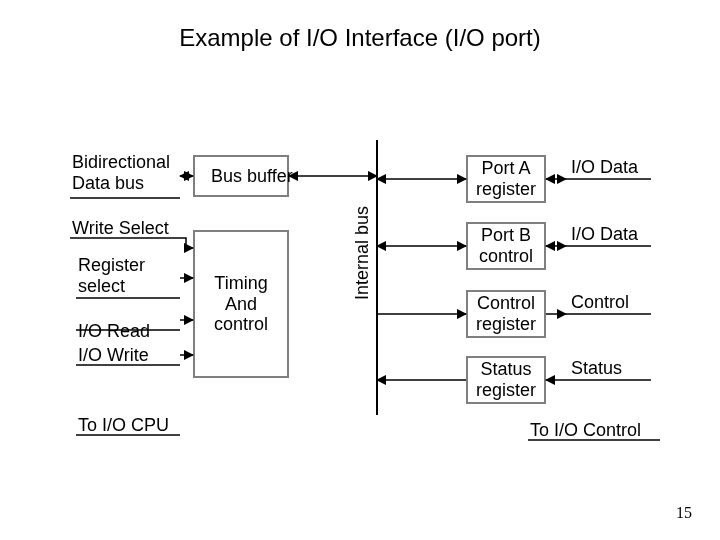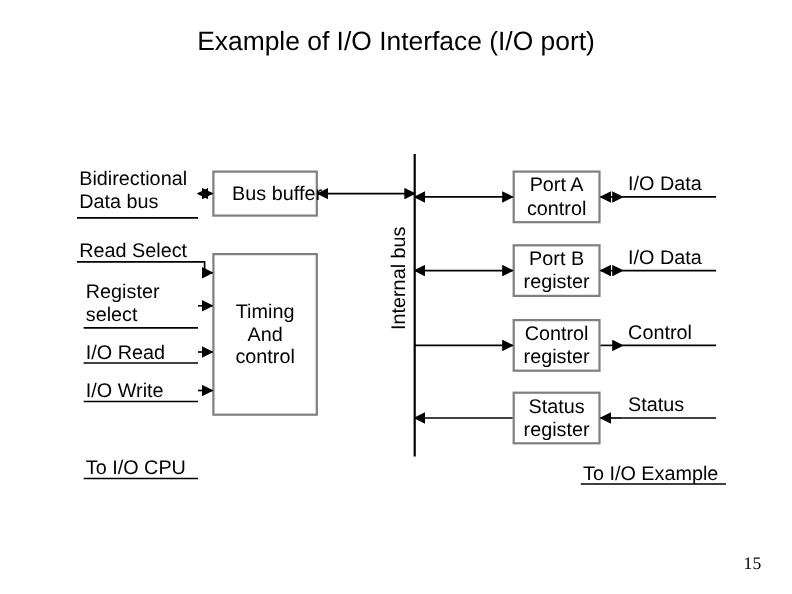--- a/index.html
+++ b/index.html
@@ -55,48 +55,48 @@
     font-family: Liberation Serif, serif;
   }
 </style>
 </head>
 <body>
 
 <div class="title">Example of I/O Interface (I/O port)</div>
 
 <div class="label" style="left:72px; top:152px; white-space:pre;">Bidirectional
 Data bus</div>
-<div class="label" style="left:72px; top:218px;">Read Select</div>
+<div class="label" style="left:72px; top:218px;">Write Select</div>
 <div class="label" style="left:78px; top:255px; white-space:pre;">Register
 select</div>
-<div class="label" style="left:78px; top:310px;">I/O Read</div>
+<div class="label" style="left:78px; top:321px;">I/O Read</div>
 <div class="label" style="left:78px; top:345px;">I/O Write</div>
 <div class="label" style="left:78px; top:415px;">To I/O CPU</div>
 
 <div class="box" style="left:193px; top:155px; width:96px; height:42px; justify-content:flex-start; padding-left:16px;">Bus buffer</div>
 <div class="box" style="left:193px; top:230px; width:96px; height:148px;">Timing
 And
 control</div>
 
 <div class="label" style="left:352px; top:300px; transform: rotate(-90deg); transform-origin: left top;">Internal bus</div>
 
 <div class="box" style="left:466px; top:155px; width:80px; height:48px;">Port A
+register</div>
+<div class="box" style="left:466px; top:222px; width:80px; height:48px;">Port B
 control</div>
-<div class="box" style="left:466px; top:222px; width:80px; height:48px;">Port B
-register</div>
 <div class="box" style="left:466px; top:290px; width:80px; height:48px;">Control
 register</div>
 <div class="box" style="left:466px; top:356px; width:80px; height:48px;">Status
 register</div>
 
 <div class="label" style="left:571px; top:157px;">I/O Data</div>
 <div class="label" style="left:571px; top:224px;">I/O Data</div>
 <div class="label" style="left:571px; top:292px;">Control</div>
 <div class="label" style="left:571px; top:358px;">Status</div>
-<div class="label" style="left:530px; top:420px;">To I/O Example</div>
+<div class="label" style="left:530px; top:420px;">To I/O Control</div>
 
 <div class="pagenum">15</div>
 
 <svg class="wires" viewBox="0 0 720 540">
   <defs>
     <marker id="ah" viewBox="0 0 10 10" refX="9" refY="5" markerWidth="7" markerHeight="7" orient="auto-start-reverse">
       <path d="M0,0 L10,5 L0,10 z" fill="#000"></path>
     </marker>
   </defs>
 

